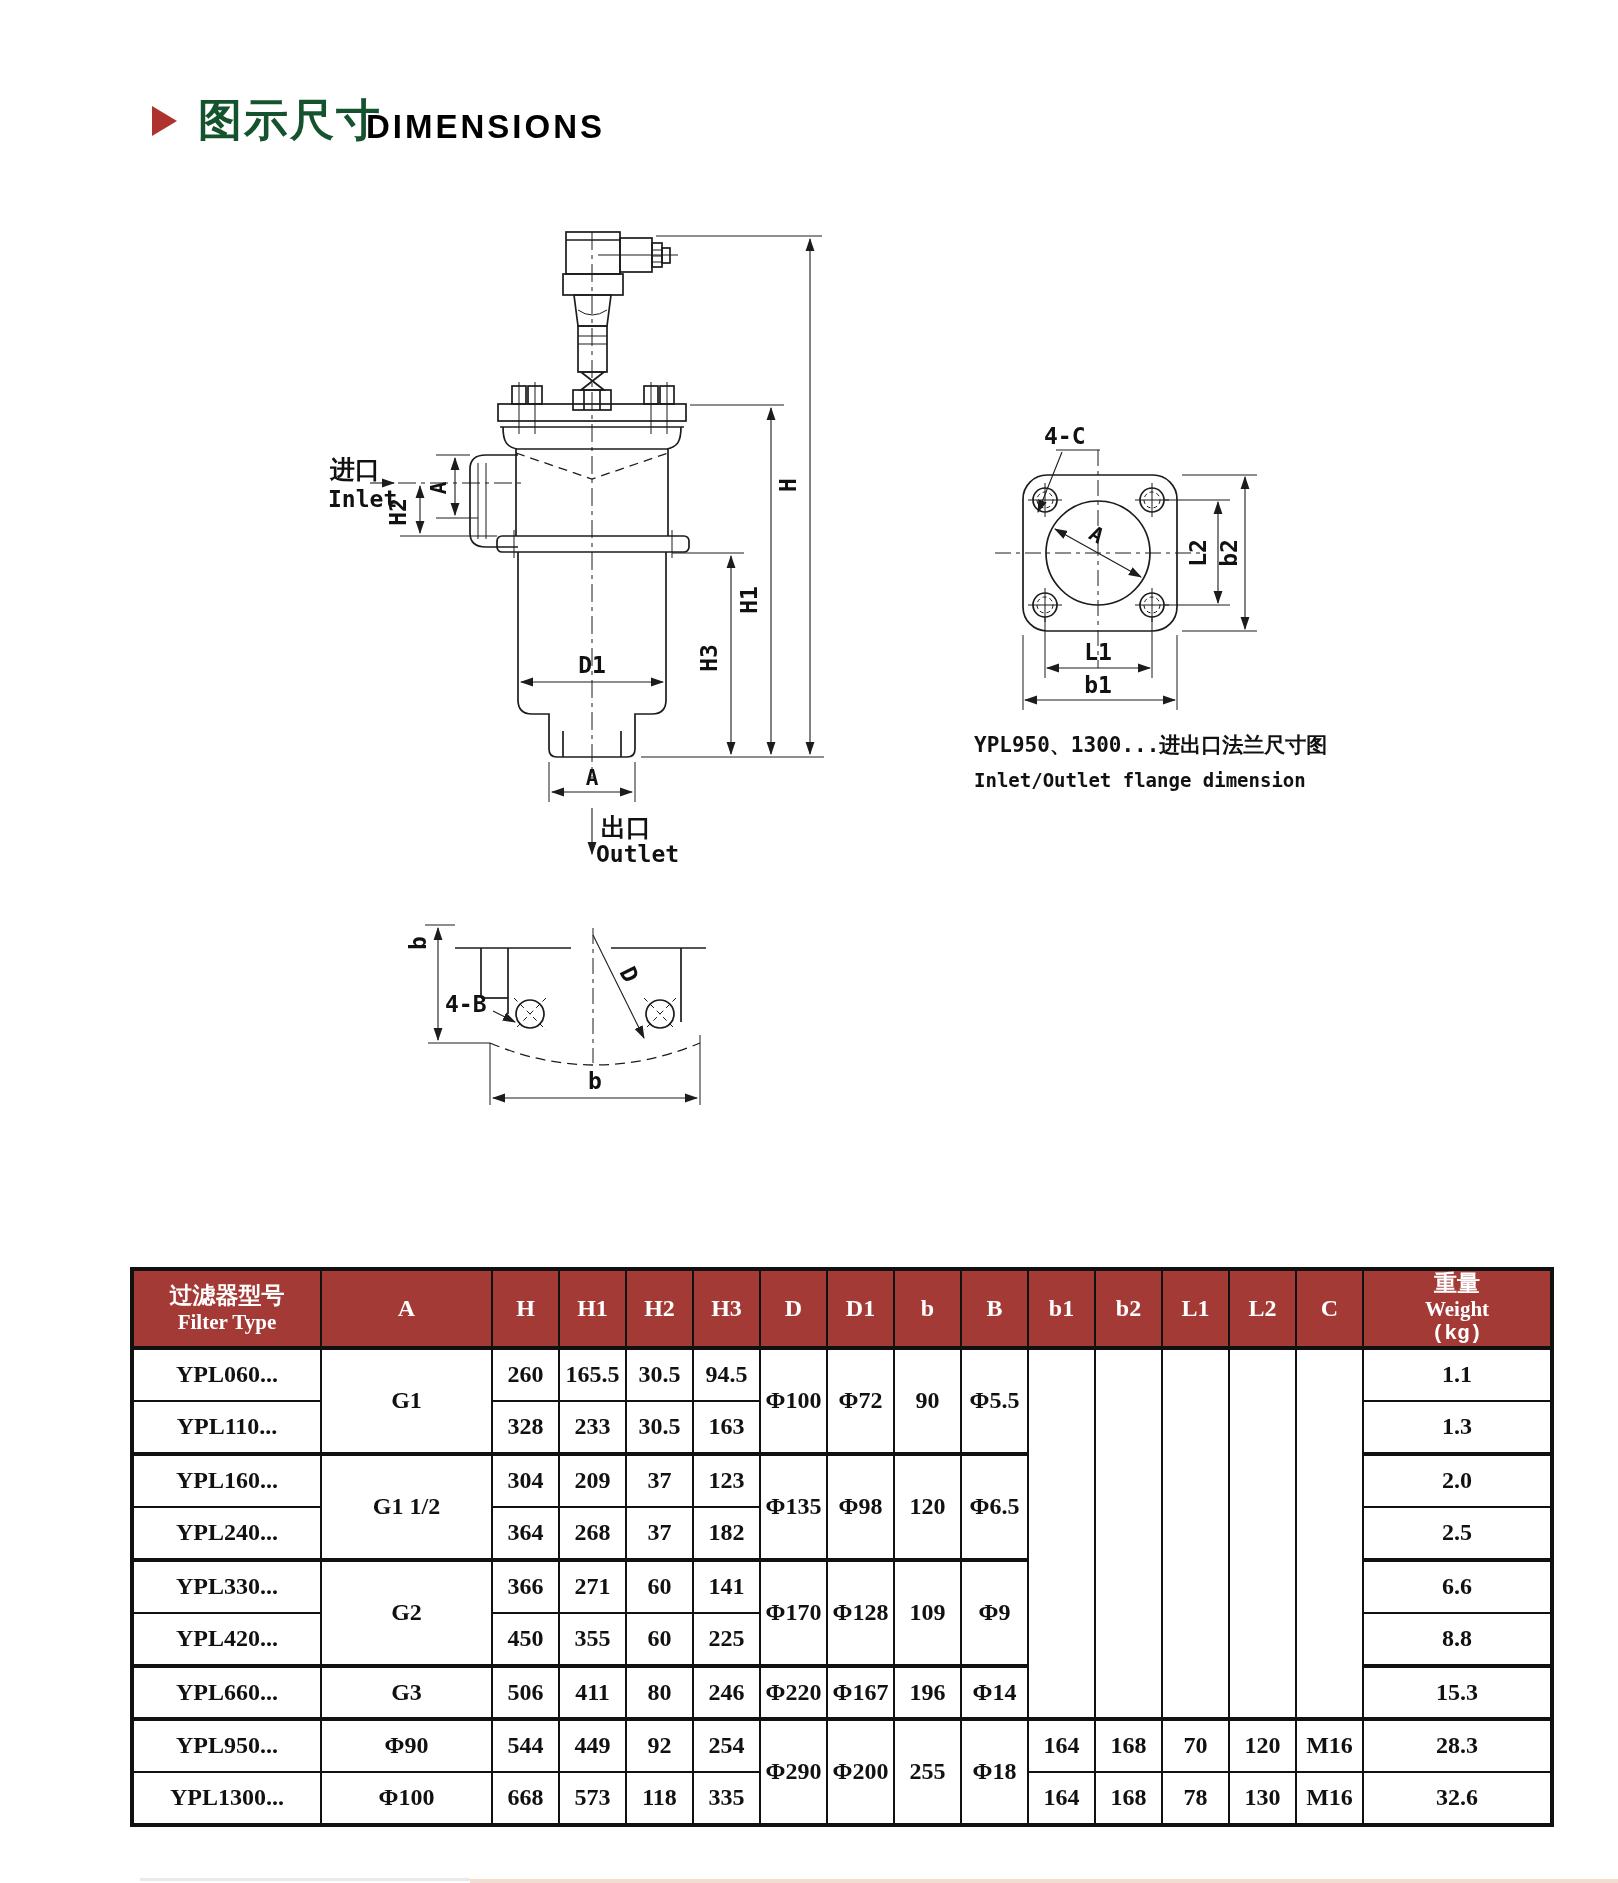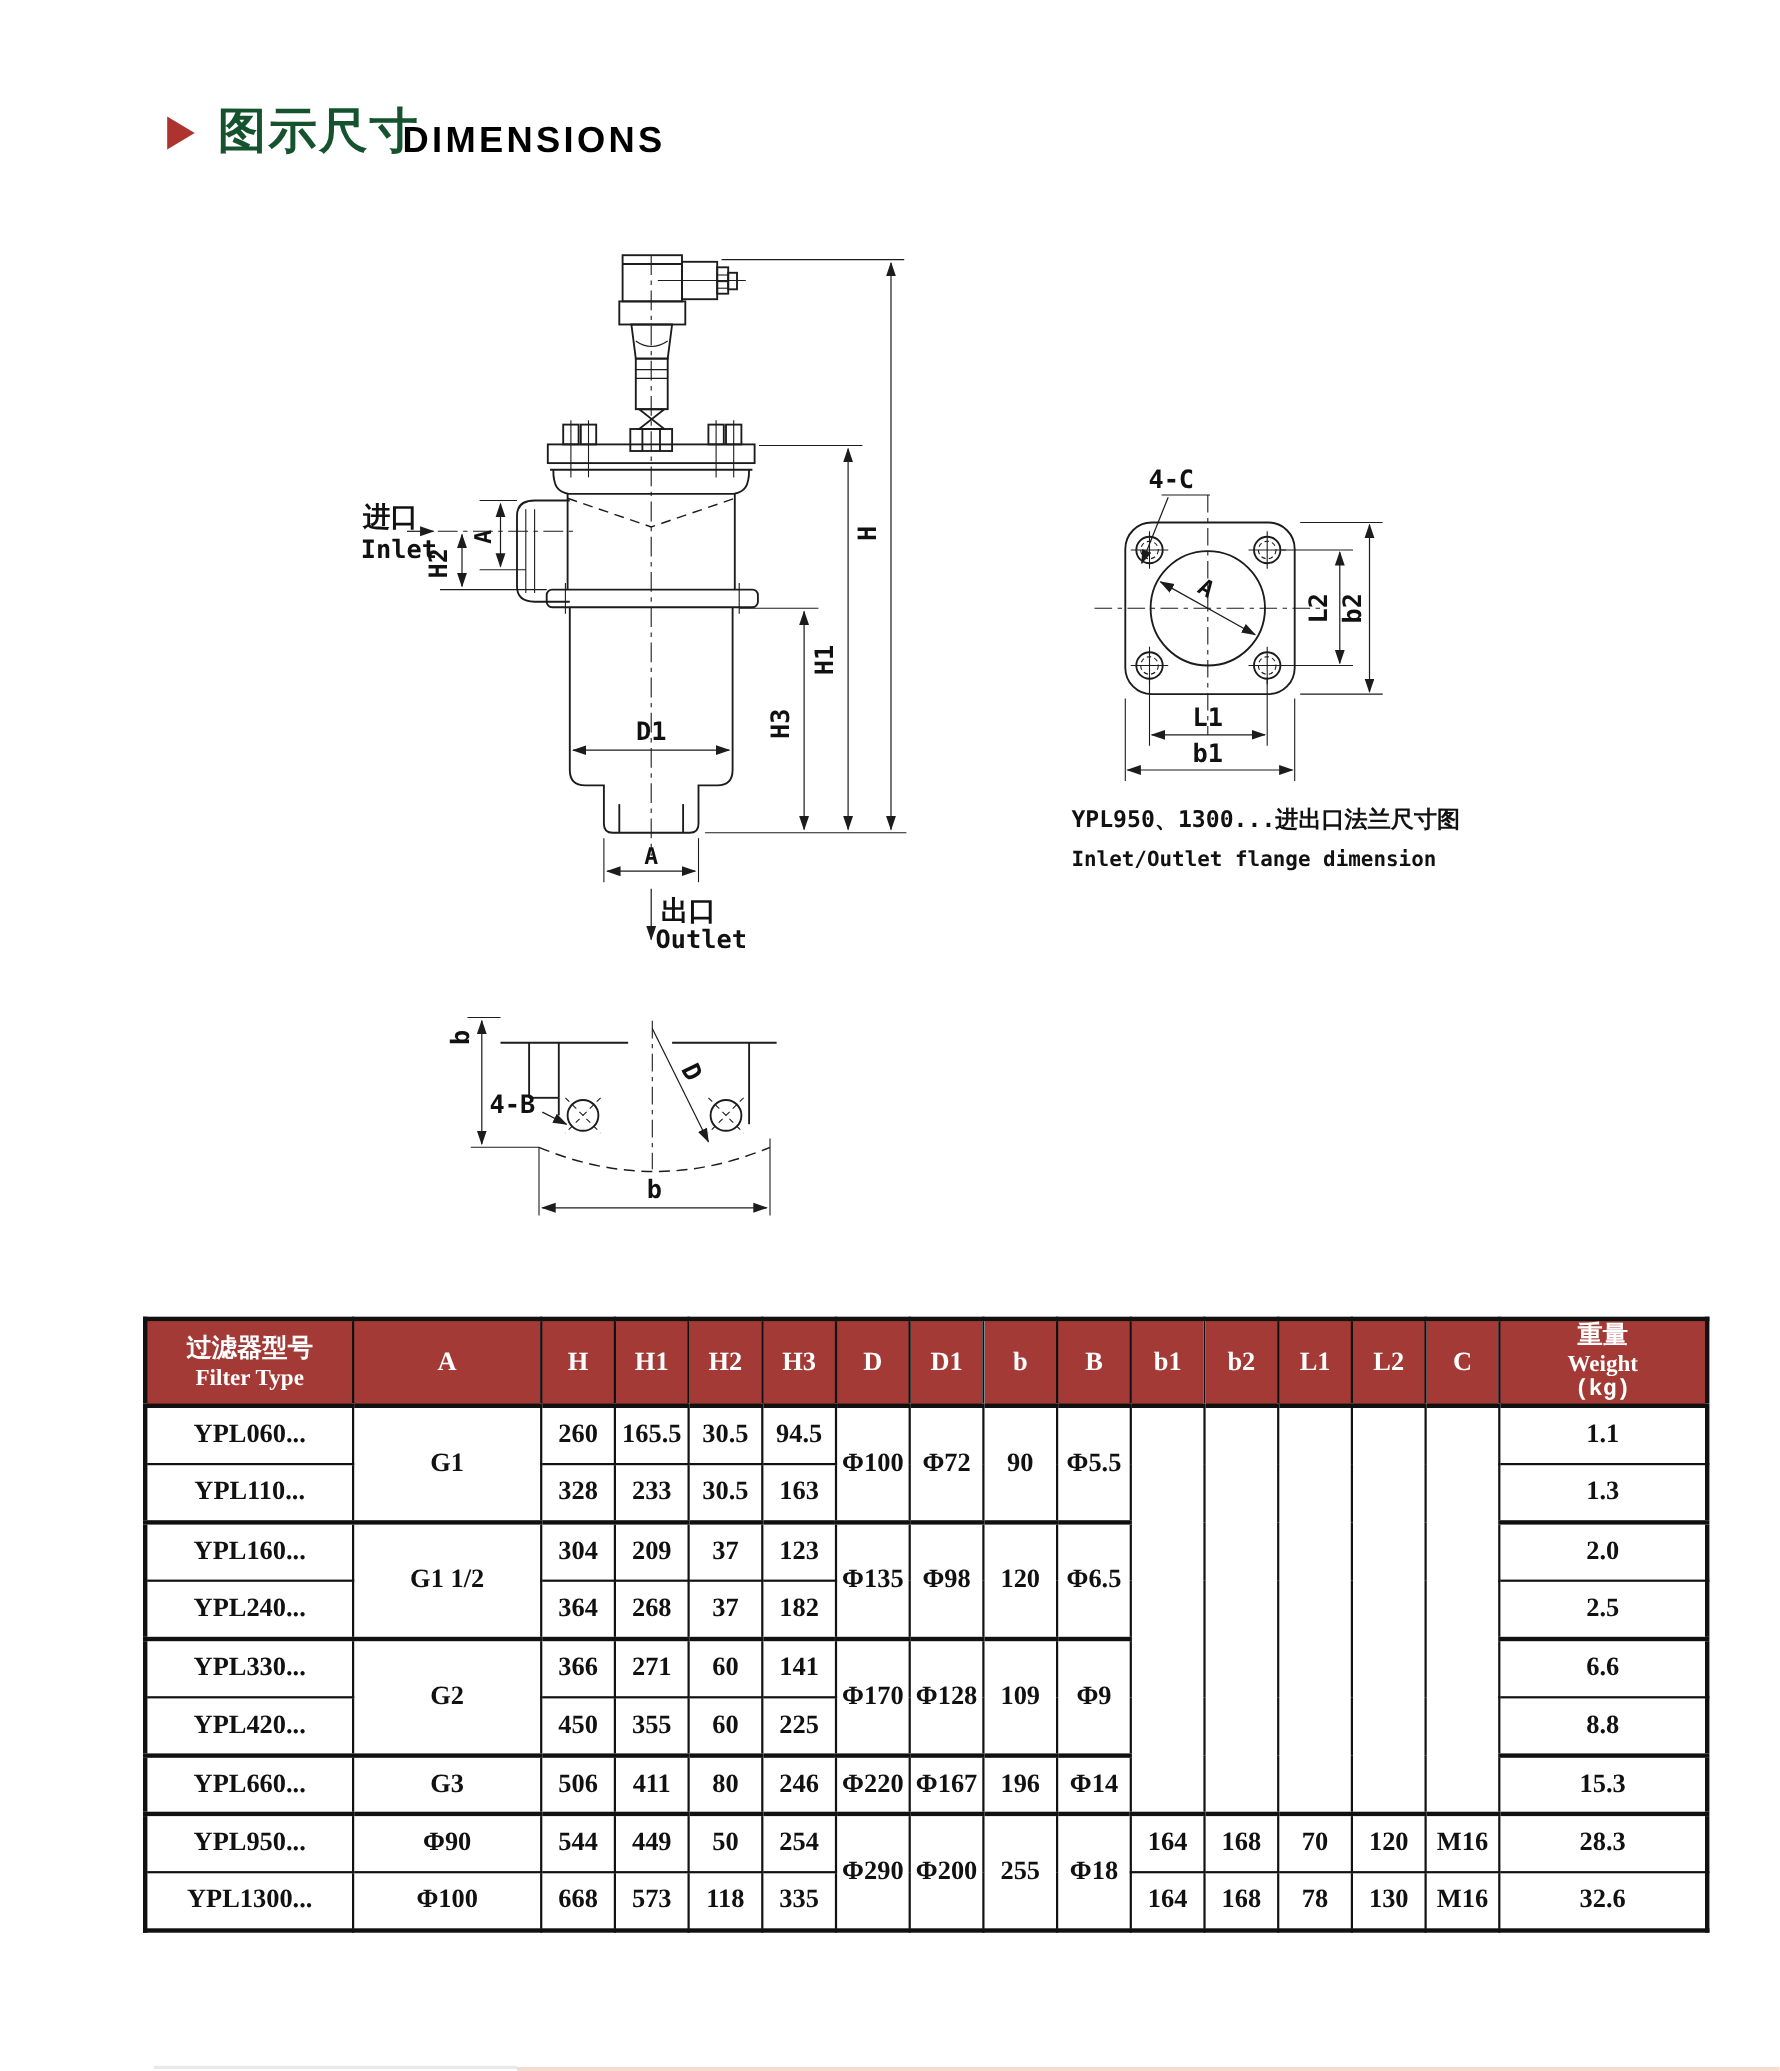--- a/index.html
+++ b/index.html
@@ -20,21 +20,21 @@
 
   
   svg { position:absolute; }
   .dlab { font:bold 23px "DejaVu Sans Mono", monospace; fill:#111; }
   .dlab-sm { font:bold 21px "DejaVu Sans Mono", monospace; fill:#111; }
   .dcjk { font:bold 25px "DejaVu Sans Mono", monospace; fill:#111; }
   .dcap { font:bold 21px "DejaVu Sans Mono", monospace; fill:#111; }
   .dcap-en { font:bold 19px "DejaVu Sans Mono", monospace; fill:#111; }
 
   
-  .dim-table { position:absolute; left:130px; top:1197px; width:1424px;
+  .dim-table { position:absolute; left:130px; top:1267px; width:1424px;
                border-collapse:collapse; table-layout:fixed; text-align:center;
                border:4px solid #111; color:#111; }
   .dim-table th, .dim-table td { border:2px solid #111; overflow:hidden; }
   .dim-table thead th { background:#a43a36; color:#fff; font-weight:bold;
                height:68px; font-size:24px; border-bottom:4px solid #111; line-height:1.15; }
   .dim-table thead .h-cn { display:block; font-size:23px; }
   .dim-table thead .h-en { display:block; font-size:21px; }
   .dim-table thead .h-unit { display:block; font-size:21px;font-family:Liberation Mono, monospace; }
   .dim-table td { height:53px; font-size:24px; font-weight:bold; }
   .dim-table tr.g > td, .dim-table td.gb { border-bottom-width:4px;text-align:center; }
@@ -371,21 +371,21 @@
         <td>Φ167</td>
         <td>196</td>
         <td>Φ14</td>
         <td>15.3</td>
       </tr>
       <tr>
         <td>YPL950...</td>
         <td>Φ90</td>
         <td>544</td>
         <td>449</td>
-        <td>50</td>
+        <td>92</td>
         <td>254</td>
         <td rowspan="2">Φ290</td>
         <td rowspan="2">Φ200</td>
         <td rowspan="2">255</td>
         <td rowspan="2">Φ18</td>
         <td>164</td>
         <td>168</td>
         <td>70</td>
         <td>120</td>
         <td>M16</td>

